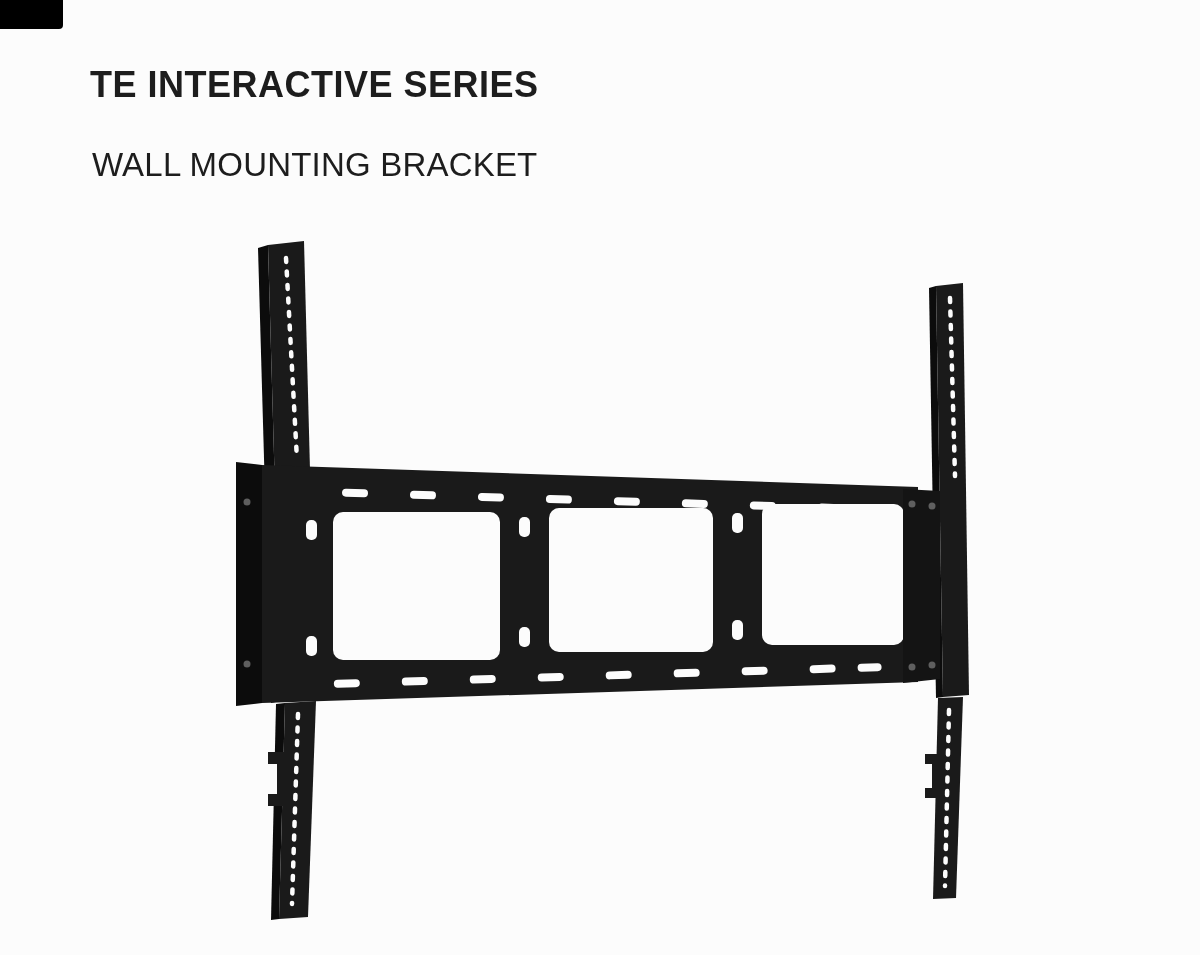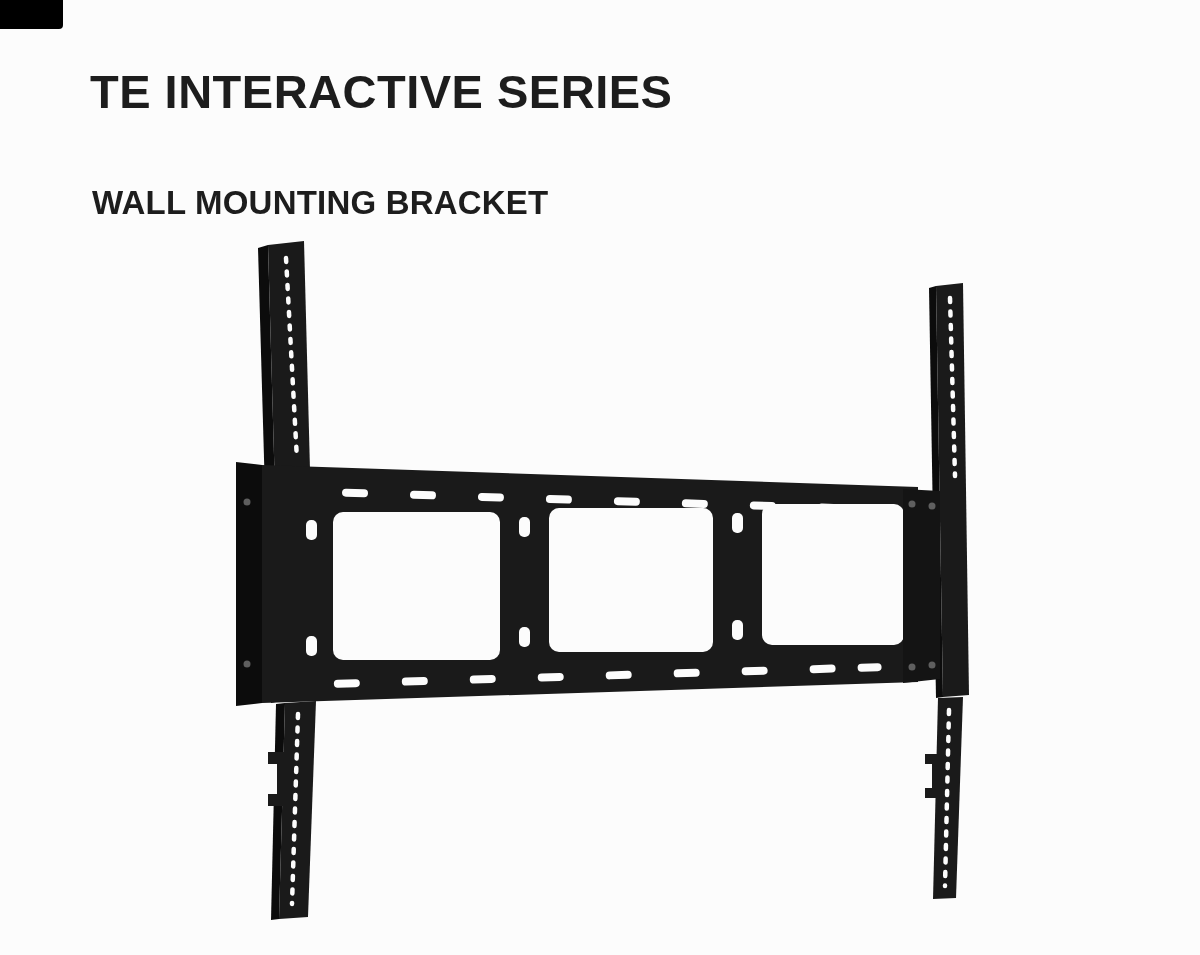--- a/index.html
+++ b/index.html
@@ -12,30 +12,29 @@
     font-family: "Liberation Sans", sans-serif;
   }
   .corner-mark {
     position:absolute; left:0; top:0;
     width:63px; height:29px;
     background:#000;
     border-bottom-right-radius:4px;
   }
   .title {
     position:absolute; left:90px; top:64px;
-    font-size:47px; font-weight:bold;
+    font-size:36px; font-weight:bold;
     letter-spacing:0.5px;
     white-space:nowrap;
   }
   .subtitle {
     position:absolute; left:92px; top:146px;
-    font-size:33px; font-weight:bold;
+    font-size:33px; font-weight:normal;
     letter-spacing:0.2px;
     white-space:nowrap;
-    margin-top:38px;
   }
   .illustration { position:absolute; inset:0; }
   .illustration svg { display:block; width:1200px; height:955px; }
 
   .f-main  { fill: var(--bracket, #1a1a1a); }
   .f-dark  { fill: var(--bracket-dark, #0c0c0c); }
   .f-mid   { fill: var(--bracket-mid, #151515); }
   .f-bg    { fill: var(--background, #fcfcfc); }
   .f-screw { fill: var(--screw, #5f5f5f); }
   .holes line {

